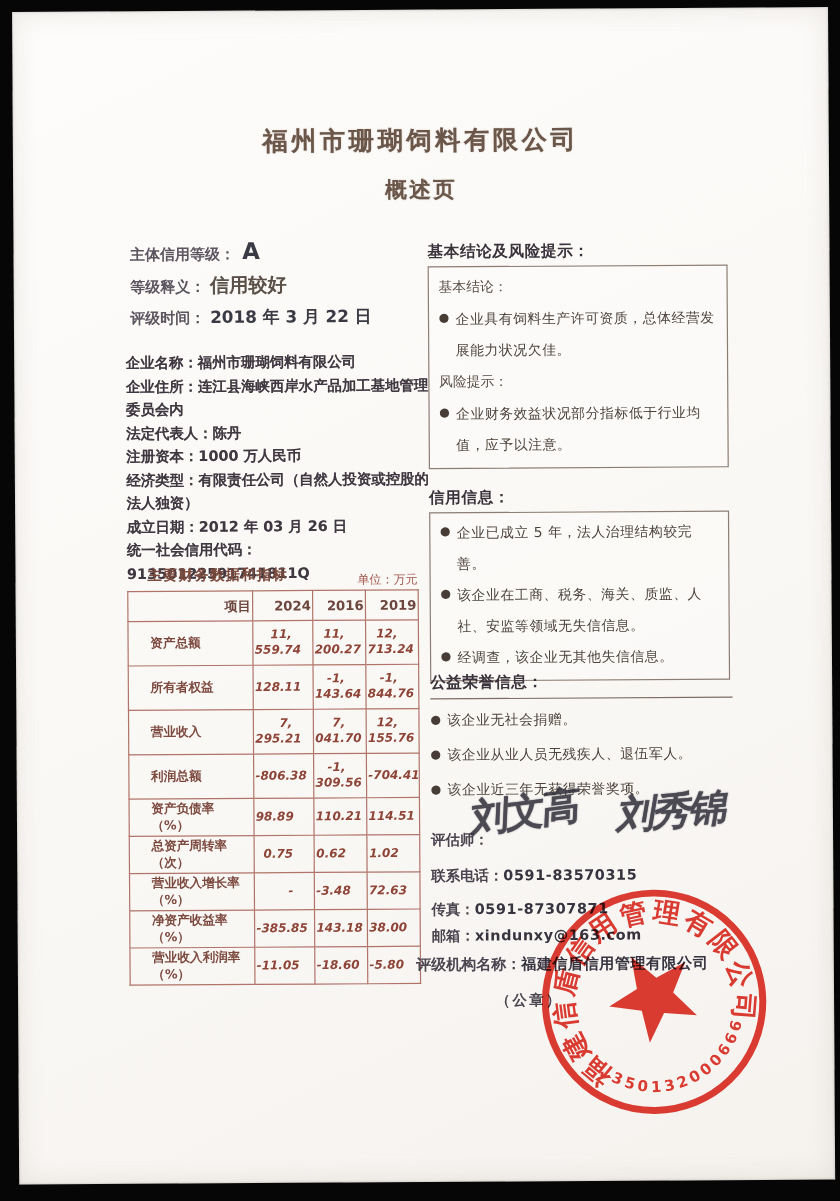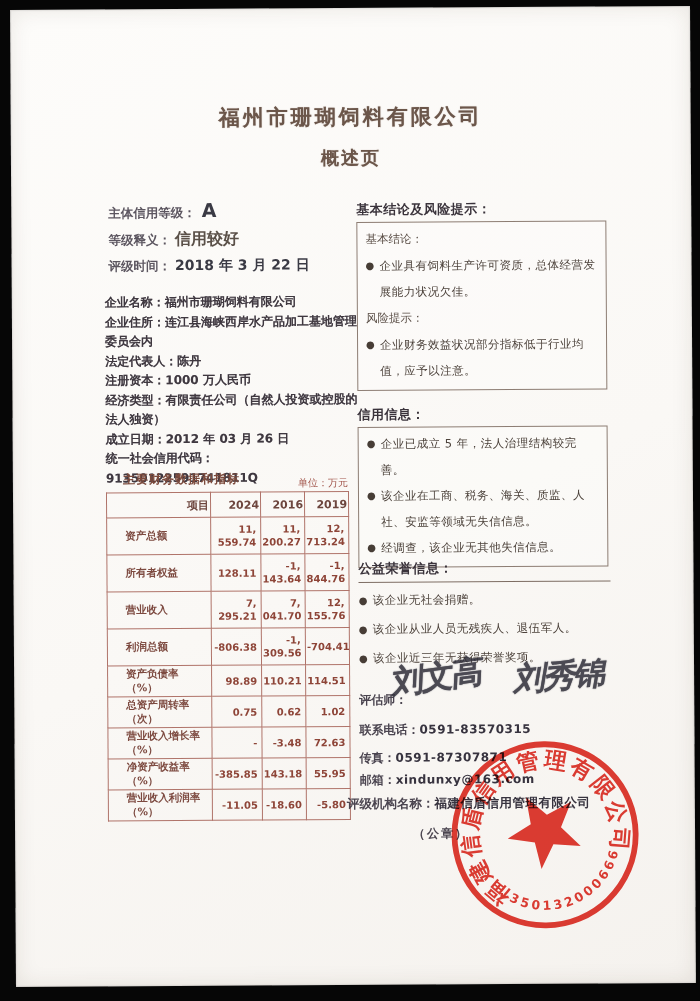--- a/index.html
+++ b/index.html
@@ -34,22 +34,22 @@
     color:#7c4a3c;letter-spacing:1px;}
   .unit-note{position:absolute;left:93px;top:468px;width:242px;text-align:right;
     font-size:10px;color:#a1544a;}
   table.fin-table{position:absolute;left:93px;top:483px;width:242px;
     border-collapse:collapse;table-layout:fixed;}
   .fin-table col.c0{width:104px}.fin-table col.c1{width:50px}
   .fin-table col.c2{width:44px}.fin-table col.c3{width:44px}
   .fin-table th,.fin-table td{border:1px solid #b0746a;}
   .fin-table th{font-size:11px;font-weight:bold;color:#6d463e;height:22px;text-align:right;}
   .fin-table td.lab{font-size:10.5px;color:#7d4a40;padding-left:18px;font-weight:600;}
-  .fin-table td.num{font-size:10px;color:#8e4538;text-align:right;padding-right:4px;
-    line-height:13px;font-weight:600;}
+  .fin-table td.num{font-size:10px;color:#8e4538;text-align:right;padding-right:17px;
+    line-height:13px;font-weight:600;font-style:italic;}
   .fin-table tr.tall td{height:34px;}
   .fin-table tr.short td{height:20px;margin-top:35px;}
 
   .sec-heading{position:absolute;left:345px;width:252px;margin:0;font-size:13px;
     font-weight:bold;color:#3a333b;letter-spacing:.5px;}
   .h1pos{top:193px;}.h2pos{top:398px;}
   .h3pos{top:552px;border-bottom:1px solid #7d6d63;padding-bottom:4px;}
   .box{position:absolute;left:345px;width:250px;border:1px solid #8d7d73;
     padding:3px 8px 6px 8px;box-sizing:border-box;background:rgba(255,255,255,.25);}
   .box1{top:214px;}
@@ -164,21 +164,21 @@
       <tr class="short">
         <td class="lab">营业收入增长率（%）</td>
         <td class="num">-</td>
         <td class="num">-3.48</td>
         <td class="num">72.63</td>
       </tr>
       <tr class="short">
         <td class="lab">净资产收益率（%）</td>
         <td class="num">-385.85</td>
         <td class="num">143.18</td>
-        <td class="num">55.95</td>
+        <td class="num">38.00</td>
       </tr>
       <tr class="short">
         <td class="lab">营业收入利润率（%）</td>
         <td class="num">-11.05</td>
         <td class="num">-18.60</td>
         <td class="num">-5.80</td>
       </tr>
     </tbody>
   </table>
 

